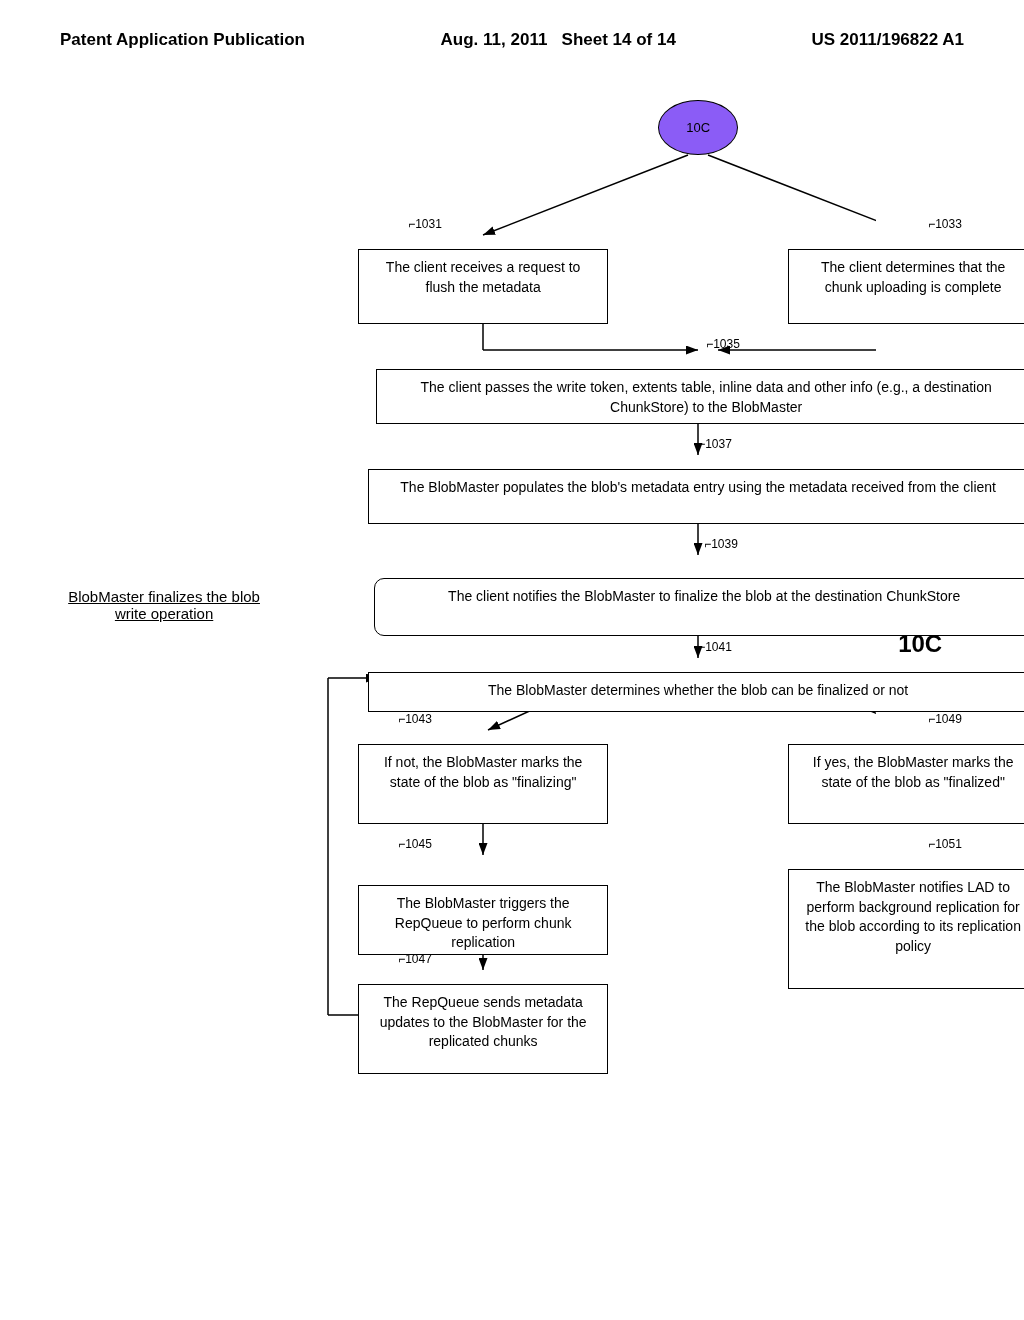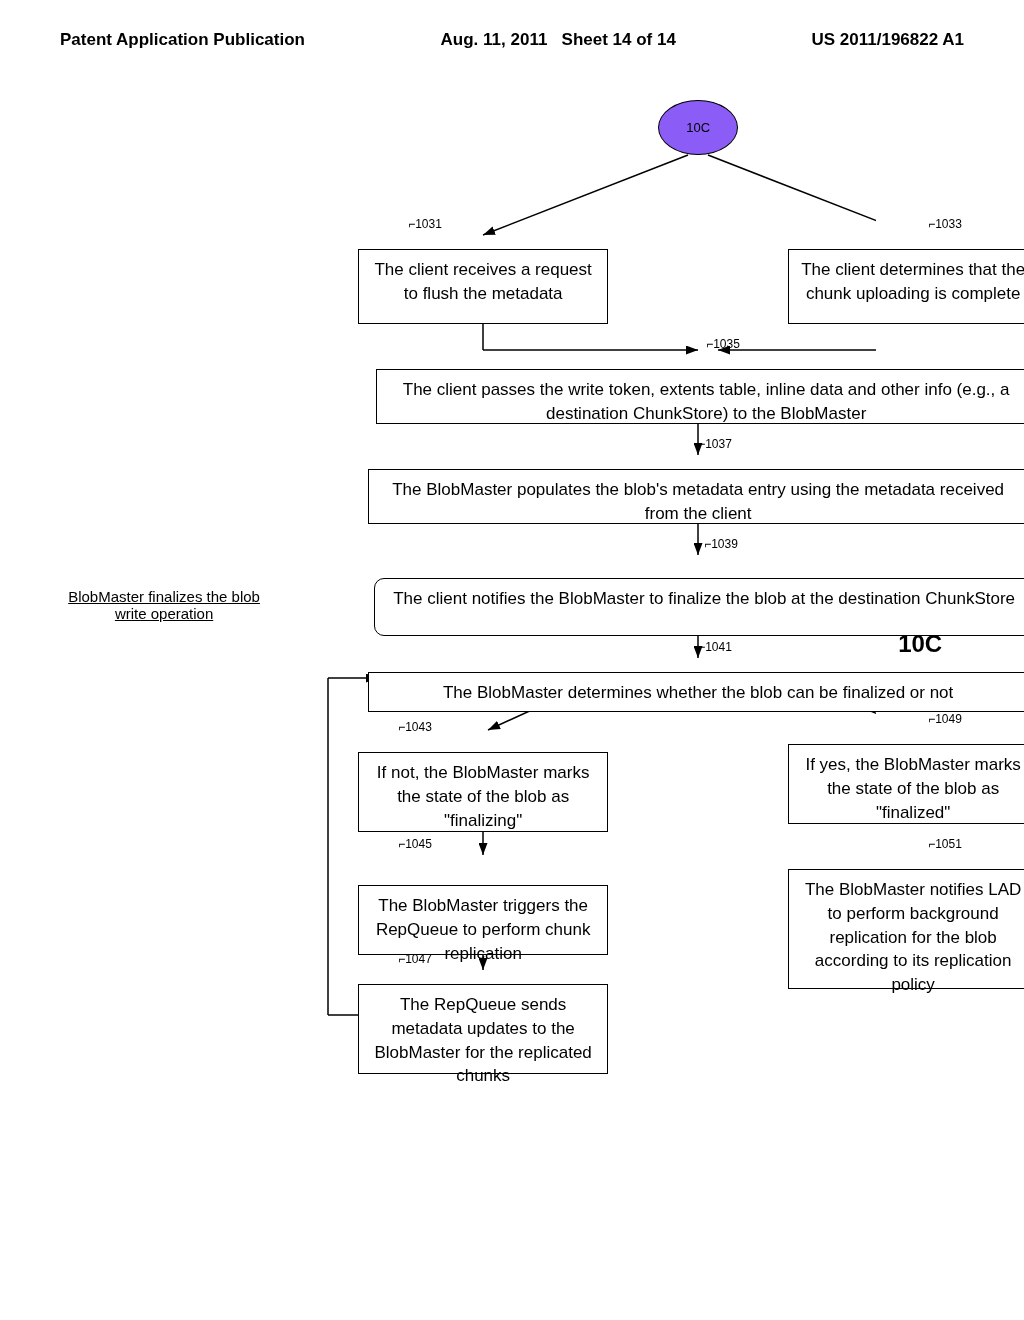--- a/index.html
+++ b/index.html
@@ -32,21 +32,21 @@
       text-decoration: underline;
       margin-bottom: 30px;
       text-align: center;
     }
 
     
     .flow-box {
       border: 1.5px solid #000;
       background: #fff;
       text-align: center;
-      font-size: 17px;
+      font-size: 14px;
       line-height: 1.4;
       padding: 8px 12px;
       position: absolute;
     }
 
     
     .flow-circle {
       border: 1.5px solid #000;
       border-radius: 50%;
       background: #8b5cf6;
@@ -182,21 +182,21 @@
     </div>
 
     <div style="position:absolute; left:100px; top:578px;">
       <span class="ref-label" style="position:relative; left:330px; top:-18px; display:block;">⌐1041</span>
       <div class="flow-box" style="position:relative; width:660px; height:40px; left:0; top:0;">
         <span>The BlobMaster determines whether the blob can be finalized or not</span>
       </div>
     </div>
 
     <div style="position:absolute; left:90px; top:650px;">
-      <span class="ref-label" style="position:relative; left:40px; top:-18px; display:block;margin-top:8px;">⌐1043</span>
+      <span class="ref-label" style="position:relative; left:40px; top:-18px; display:block;">⌐1043</span>
       <div class="flow-box" style="position:relative; width:250px; height:80px; left:0; top:0;">
         <span>If not, the BlobMaster marks the state of the blob as "finalizing"</span>
       </div>
     </div>
 
     <div style="position:absolute; left:520px; top:650px;">
       <span class="ref-label" style="position:relative; left:140px; top:-18px; display:block;">⌐1049</span>
       <div class="flow-box" style="position:relative; width:250px; height:80px; left:0; top:0;">
         <span>If yes, the BlobMaster marks the state of the blob as "finalized"</span>
       </div>

